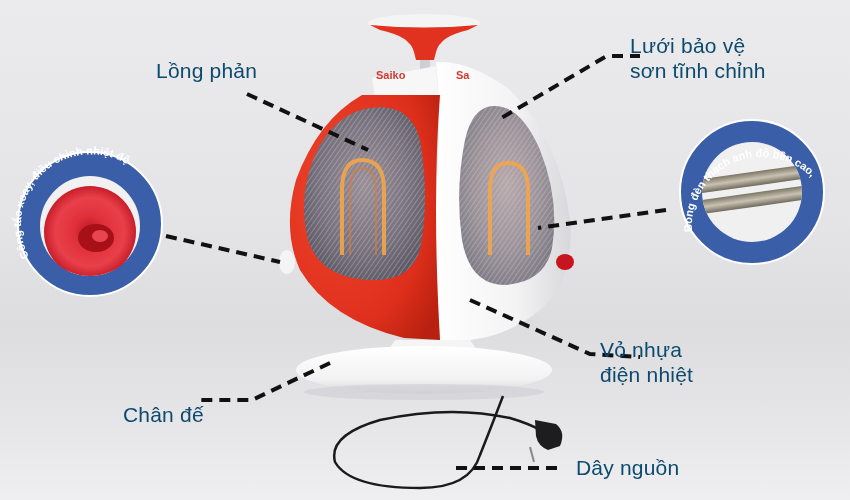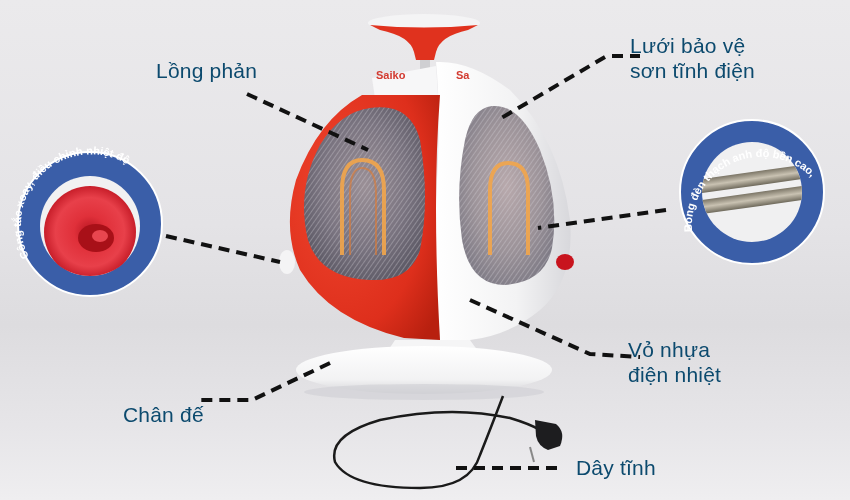--- a/index.html
+++ b/index.html
@@ -151,28 +151,28 @@
       <path d="M456 468 L560 468"></path>
     </g>
   </svg>
 
   <div class="label" style="left:156px; top:58px;">
     <span>Lồng phản</span>
   </div>
 
   <div class="label" style="left:630px; top:33px;">
     <span>Lưới bảo vệ</span>
-    <span>sơn tĩnh điện</span>
+    <span>sơn tĩnh chỉnh</span>
   </div>
 
-  <div class="label" style="left:628px; top:337px;">
+  <div class="label" style="left:600px; top:337px;">
     <span>Vỏ nhựa</span>
     <span>điện nhiệt</span>
   </div>
 
   <div class="label" style="left:123px; top:402px;">
     <span>Chân đế</span>
   </div>
 
   <div class="label" style="left:576px; top:455px;">
-    <span>Dây tĩnh</span>
+    <span>Dây nguồn</span>
   </div>
 </div>
 
 </body></html>

